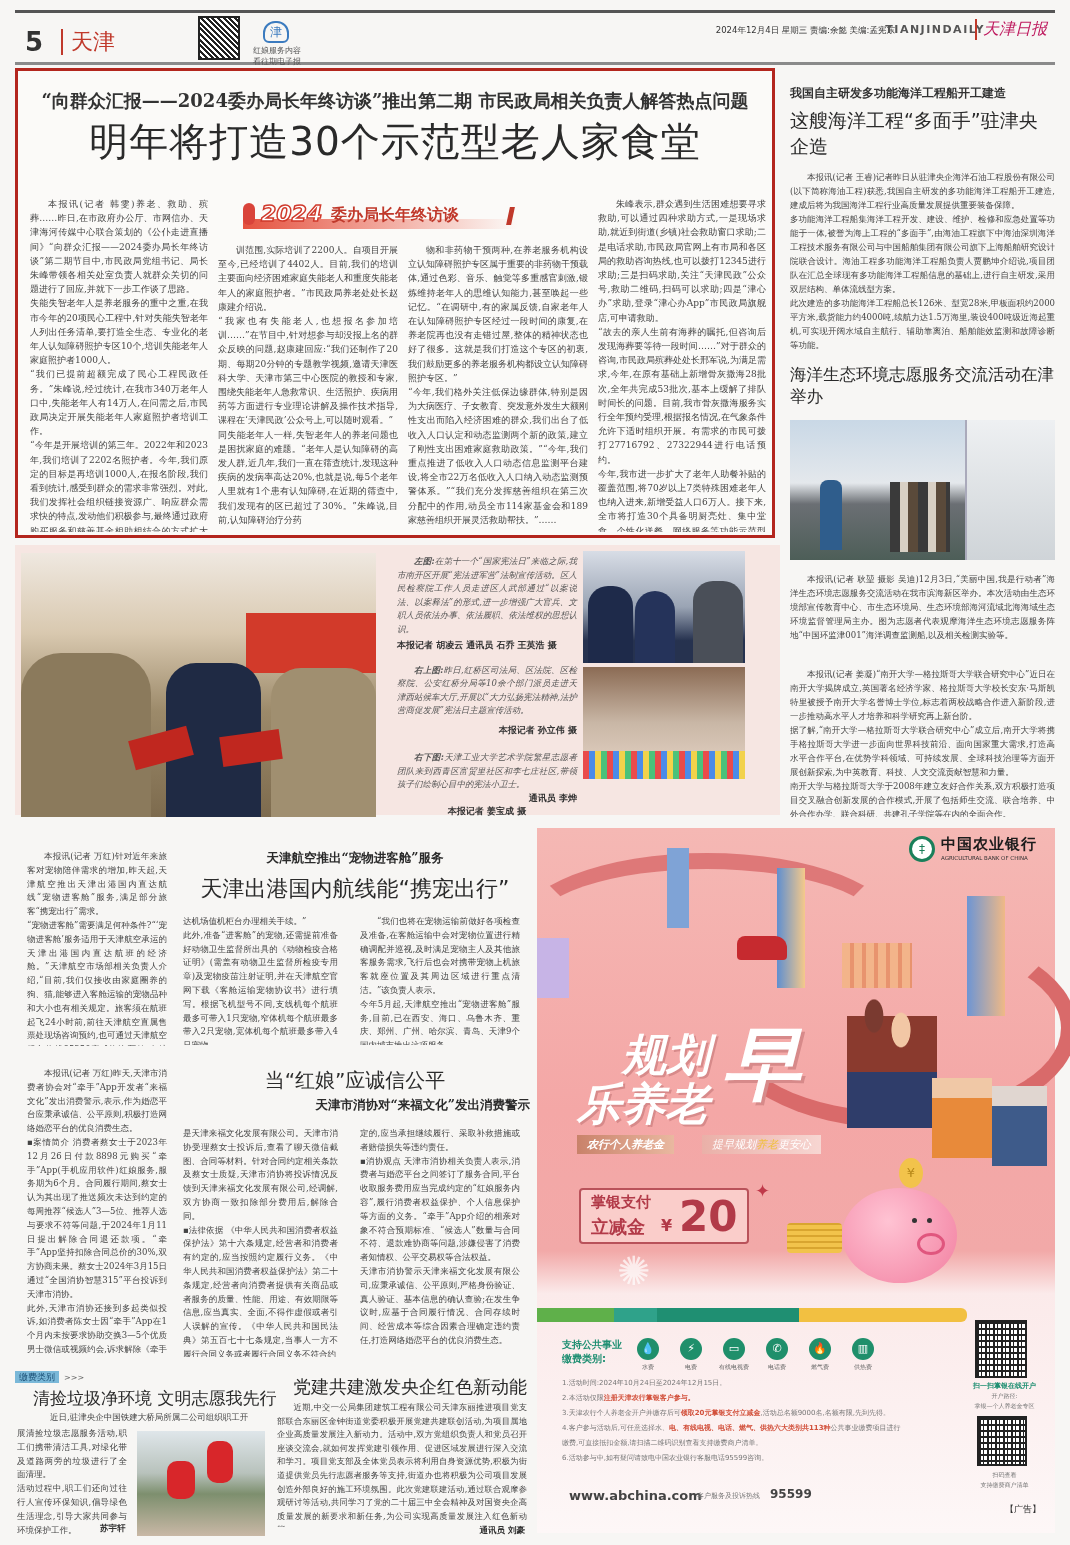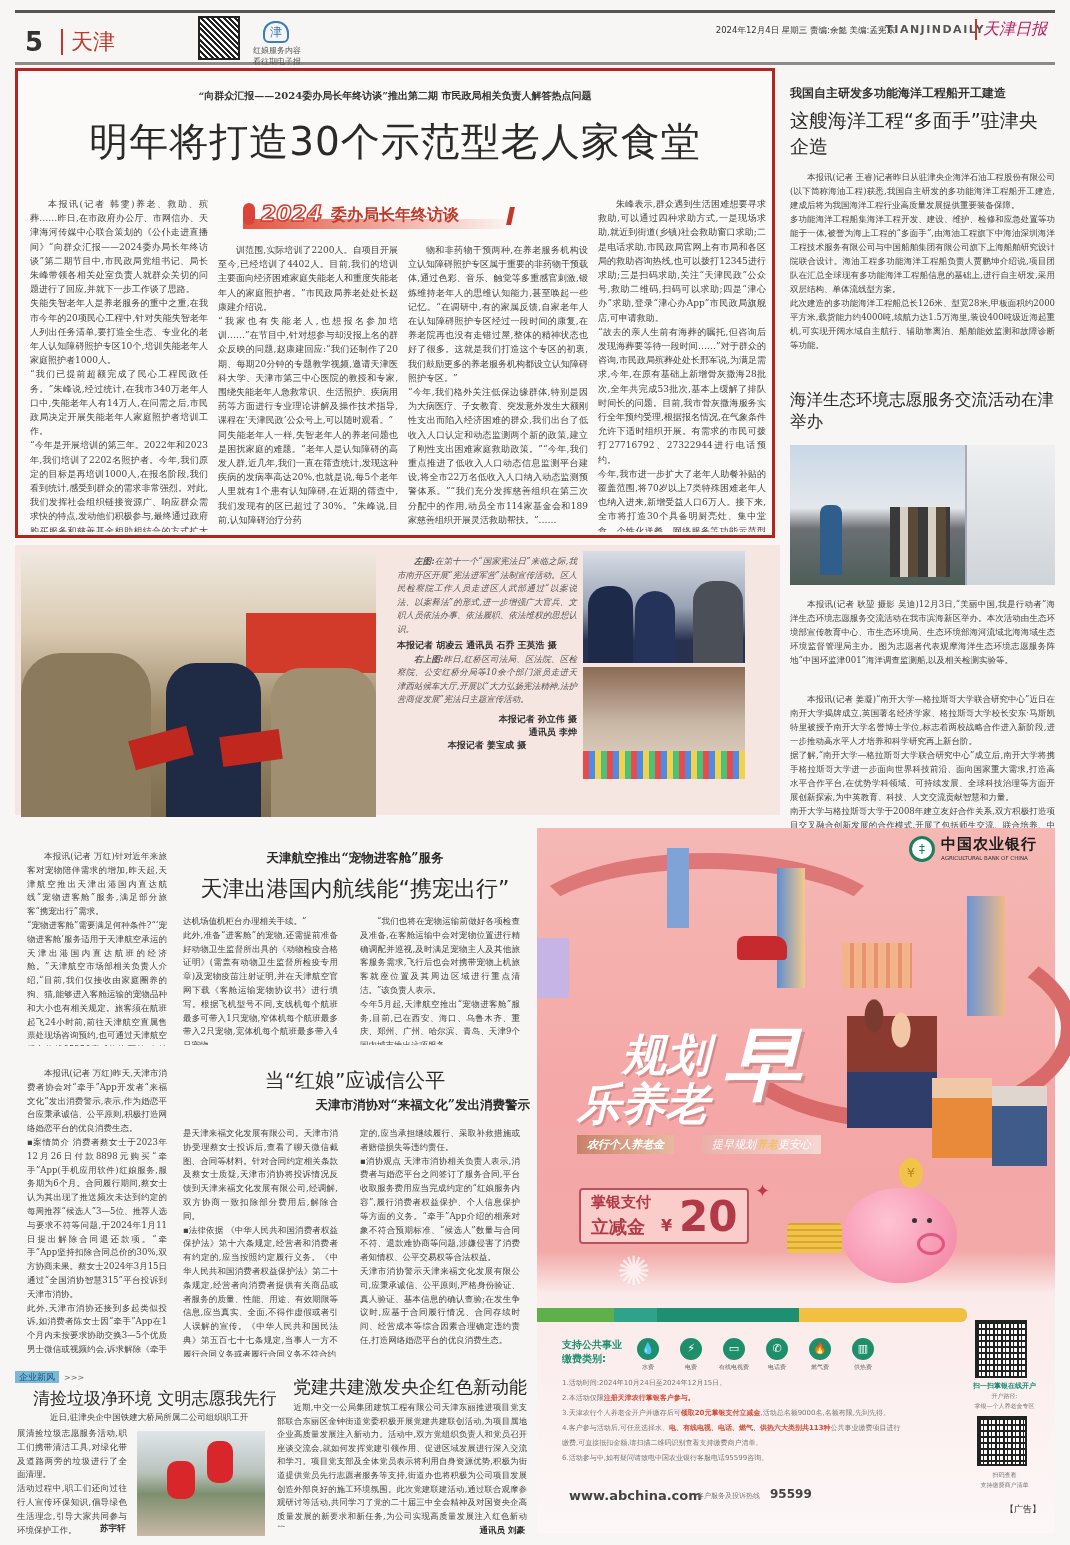--- a/index.html
+++ b/index.html
@@ -16,21 +16,21 @@
 .qr2{background:
  linear-gradient(90deg,#222 25%,transparent 25% 50%,#222 50% 60%,transparent 60%) 0 0/8px 8px,
  linear-gradient(#222 30%,transparent 30% 60%,#222 60% 70%,transparent 70%) 0 0/6px 6px,#fff;border:2px solid #222}
 .cloud-icon{left:248px;top:8px;width:26px;height:22px;border:2px solid #3b7bbf;border-radius:12px 12px 6px 6px;color:#3b7bbf;font-size:12px;text-align:center;line-height:18px;font-family:"DejaVu Sans",sans-serif}
 .mast-small{font-size:8px;color:#555;font-family:"DejaVu Sans",sans-serif;line-height:11px}
 .mast-right{right:160px;top:12px;font-size:8.5px;color:#333;font-family:"DejaVu Sans",sans-serif}
 .brand-en{right:70px;top:10px;font-size:11px;letter-spacing:1.5px;color:#555;font-weight:bold;font-family:"DejaVu Sans",sans-serif}
 .brand-cn{right:8px;top:6px;font-size:16px;color:#be185d;font-style:italic;border-left:2px solid #c0392b;padding-left:6px}
 
 .lead-box{left:15px;top:68px;width:760px;height:470px;border:3px solid #b3261e;background:#fbfaf8}
-.kicker{left:0;top:18px;width:754px;text-align:center;font-size:10px;font-weight:bold;color:#333}
+.kicker{left:0;top:18px;width:754px;text-align:center;font-size:18px;font-weight:bold;color:#333}
 .lead-title{left:0;top:44px;width:754px;text-align:center;font-size:39px;color:#2a2a2a;font-family:"DejaVu Sans",sans-serif;letter-spacing:1px}
 .banner{left:225px;top:130px;width:285px;height:34px}
 .banner-bar{position:absolute;left:0;top:18px;width:275px;height:10px;background:linear-gradient(90deg,#e5523f,#f6c8c0 70%,transparent)}
 .banner-mic{position:absolute;left:0;top:2px;width:12px;height:22px;border-radius:6px;background:#d9433a}
 .banner-year{position:absolute;left:18px;top:0;font-size:22px;font-weight:bold;font-style:italic;color:#fff;-webkit-text-stroke:1.5px #d0392b;font-family:"DejaVu Sans",sans-serif}
 .banner-text{position:absolute;left:88px;top:4px;font-size:16px;font-weight:bold;color:#c0392b}
 .banner-tick{position:absolute;left:265px;top:6px;width:5px;height:18px;background:#c0392b;transform:skewX(-12deg)}
 
 .rc-kicker{font-size:12px;font-weight:bold;color:#333}
 .rc-title{font-size:19px;color:#2a2a2a;font-family:"DejaVu Sans",sans-serif}
@@ -91,21 +91,21 @@
 “故去的亲人生前有海葬的嘱托,但咨询后发现海葬要等待一段时间……”对于群众的咨询,市民政局殡葬处处长邢军说,为满足需求,今年,在原有基础上新增骨灰撒海28批次,全年共完成53批次,基本上缓解了排队时间长的问题。目前,我市骨灰撒海服务实行全年预约受理,根据报名情况,在气象条件允许下适时组织开展。有需求的市民可拨打27716792、27322944进行电话预约。
 今年,我市进一步扩大了老年人助餐补贴的覆盖范围,将70岁以上7类特殊困难老年人也纳入进来,新增受益人口6万人。接下来,全市将打造30个具备明厨亮灶、集中堂食、个性化送餐、网络服务等功能示范型老人家食堂,新建30个社区型养老服务综合体(农村幸福院)。</div>
 </div>
 
 <div class="abs" style="left:790px;top:85px;width:265px">
   <div class="rc-kicker">我国自主研发多功能海洋工程船开工建造</div>
   <div class="rc-title" style="margin-top:6px">这艘海洋工程“多面手”驻津央企造</div>
   <div class="body-text" style="margin-top:10px;height:190px;overflow:hidden;font-size:8.5px;line-height:14px">本报讯(记者 王睿)记者昨日从驻津央企海洋石油工程股份有限公司(以下简称海油工程)获悉,我国自主研发的多功能海洋工程船开工建造,建成后将为我国海洋工程行业高质量发展提供重要装备保障。
 多功能海洋工程船集海洋工程开发、建设、维护、检修和应急处置等功能于一体,被誉为海上工程的“多面手”,由海油工程旗下中海油深圳海洋工程技术服务有限公司与中国船舶集团有限公司旗下上海船舶研究设计院联合设计。海油工程多功能海洋工程船负责人贾鹏坤介绍说,项目团队在汇总全球现有多功能海洋工程船信息的基础上,进行自主研发,采用双层结构、单体流线型方案。
 此次建造的多功能海洋工程船总长126米、型宽28米,甲板面积约2000平方米,载货能力约4000吨,续航力达1.5万海里,装设400吨级近海起重机,可实现开阔水域自主航行、辅助靠离泊、船舶能效监测和故障诊断等功能。</div>
-  <div class="rc-title" style="margin-top:29px;font-size:16.5px">海洋生态环境志愿服务交流活动在津举办</div>
+  <div class="rc-title" style="margin-top:4px;font-size:16.5px">海洋生态环境志愿服务交流活动在津举办</div>
   <div class="photo" style="margin-top:12px;height:140px;background:linear-gradient(180deg,#c9d8e6 0%,#e4e8ec 45%,#6b6f74 60%,#4d5e58 100%);position:relative">
     <div style="position:absolute;right:0;top:0;width:90px;height:140px;background:linear-gradient(180deg,#eef0f2,#cfd4d8);border-left:2px solid #aab"></div>
     <div style="position:absolute;left:30px;top:60px;width:22px;height:70px;background:#2f5d8c;border-radius:8px 8px 0 0"></div>
     <div style="position:absolute;left:100px;top:62px;width:60px;height:70px;background:repeating-linear-gradient(90deg,#3a3a3a 0 10px,#d8d0c4 10px 18px,#5a4a3a 18px 28px)"></div>
   </div>
   <div class="body-text" style="margin-top:12px;height:85px;overflow:hidden;font-size:8.5px;line-height:14px">本报讯(记者 耿堃 摄影 吴迪)12月3日,“美丽中国,我是行动者”海洋生态环境志愿服务交流活动在我市滨海新区举办。本次活动由生态环境部宣传教育中心、市生态环境局、生态环境部海河流域北海海域生态环境监督管理局主办。图为志愿者代表观摩海洋生态环境志愿服务阵地“中国环监津001”海洋调查监测船,以及相关检测实验等。</div>
   <div class="body-text" style="margin-top:10px;height:150px;overflow:hidden;font-size:8.5px;line-height:14px">本报讯(记者 姜凝)“南开大学—格拉斯哥大学联合研究中心”近日在南开大学揭牌成立,英国著名经济学家、格拉斯哥大学校长安东·马斯凯特里被授予南开大学名誉博士学位,标志着两校战略合作进入新阶段,进一步推动高水平人才培养和科学研究再上新台阶。
 据了解,“南开大学—格拉斯哥大学联合研究中心”成立后,南开大学将携手格拉斯哥大学进一步面向世界科技前沿、面向国家重大需求,打造高水平合作平台,在优势学科领域、可持续发展、全球科技治理等方面开展创新探索,为中英教育、科技、人文交流贡献智慧和力量。
 南开大学与格拉斯哥大学于2008年建立友好合作关系,双方积极打造项目交叉融合创新发展的合作模式,开展了包括师生交流、联合培养、中外合作办学、联合科研、共建孔子学院等在内的全面合作。</div>
 </div>
@@ -115,22 +115,23 @@
     <div style="position:absolute;left:225px;top:60px;width:130px;height:60px;background:#d23a2a"></div>
     <div style="position:absolute;left:0;top:100px;width:130px;height:164px;background:#8b7a5c;border-radius:40px 40px 0 0"></div>
     <div style="position:absolute;left:145px;top:110px;width:95px;height:154px;background:#1f2a44;border-radius:30px 30px 0 0"></div>
     <div style="position:absolute;left:250px;top:115px;width:105px;height:149px;background:#a08f70;border-radius:30px 30px 0 0"></div>
     <div style="position:absolute;left:110px;top:180px;width:60px;height:30px;background:#c0271f;transform:rotate(-15deg)"></div>
     <div style="position:absolute;left:200px;top:180px;width:60px;height:30px;background:#c0271f;transform:rotate(-8deg)"></div>
   </div>
   <div class="abs" style="left:382px;top:10px;width:180px">
     <div class="cap"><b>左图:</b><span>在第十一个“国家宪法日”来临之际,我市南开区开展“宪法进军营”法制宣传活动。区人民检察院工作人员走进区人武部通过“以案说法、以案释法”的形式,进一步增强广大官兵、文职人员依法办事、依法履职、依法维权的思想认识。</span></div>
     <div class="credit" style="margin-top:2px">本报记者 胡凌云 通讯员 石乔 王英浩 摄</div>
-    <div class="cap" style="margin-top:1px"><b>右上图:</b><span>昨日,红桥区司法局、区法院、区检察院、公安红桥分局等10余个部门派员走进天津西站候车大厅,开展以“大力弘扬宪法精神,法护营商促发展”宪法日主题宣传活动。</span></div>
+    <div class="cap" style="margin-top:12px"><b>右上图:</b><span>昨日,红桥区司法局、区法院、区检察院、公安红桥分局等10余个部门派员走进天津西站候车大厅,开展以“大力弘扬宪法精神,法护营商促发展”宪法日主题宣传活动。</span></div>
     <div class="credit" style="margin-top:6px;text-align:right">本报记者 孙立伟 摄</div>
+    <div class="cap" style="margin-top:14px"><b>右下图:</b><span>天津工业大学艺术学院繁星志愿者团队来到西青区富贸里社区和李七庄社区,带领孩子们绘制心目中的宪法小卫士。</span></div>
     <div class="credit" style="text-align:right;margin-top:0">通讯员 李烨</div>
     <div class="credit" style="text-align:center">本报记者 姜宝成 摄</div>
   </div>
   <div class="abs photo" style="left:568px;top:6px;width:162px;height:112px;background:linear-gradient(180deg,#d8dde6,#9aa4b4 50%,#26324f 80%)">
     <div style="position:absolute;left:5px;top:35px;width:45px;height:77px;background:#1e2a4a;border-radius:20px 20px 0 0"></div>
     <div style="position:absolute;left:52px;top:40px;width:40px;height:72px;background:#25335a;border-radius:20px 20px 0 0"></div>
     <div style="position:absolute;left:110px;top:30px;width:50px;height:82px;background:#4a4f58;border-radius:20px 20px 0 0"></div>
   </div>
   <div class="abs photo" style="left:568px;top:122px;width:162px;height:112px;background:linear-gradient(180deg,#8b6b54,#c9b7a6 50%,#e8d6c8)">
     <div style="position:absolute;left:0;bottom:0;width:162px;height:28px;background:repeating-linear-gradient(90deg,#e94b4b 0 6px,#4b8be9 6px 12px,#f2d24b 12px 18px,#4bc27a 18px 24px)"></div>
@@ -157,21 +158,21 @@
   <div class="abs" style="left:165px;top:42px;width:350px;text-align:right;font-size:12.5px;font-weight:bold">天津市消协对“来福文化”发出消费警示</div>
   <div class="abs body-text" style="left:168px;top:72px;width:155px;height:230px;overflow:hidden;font-size:8.5px;line-height:13.8px;text-indent:0">是天津来福文化发展有限公司。天津市消协受理蔡女士投诉后,查看了聊天微信截图、合同等材料。针对合同约定相关条款及蔡女士质疑,天津市消协将投诉情况反馈到天津来福文化发展有限公司,经调解,双方协商一致扣除部分费用后,解除合同。
 ▪法律依据 《中华人民共和国消费者权益保护法》第十六条规定,经营者和消费者有约定的,应当按照约定履行义务。《中华人民共和国消费者权益保护法》第二十条规定,经营者向消费者提供有关商品或者服务的质量、性能、用途、有效期限等信息,应当真实、全面,不得作虚假或者引人误解的宣传。《中华人民共和国民法典》第五百七十七条规定,当事人一方不履行合同义务或者履行合同义务不符合约</div>
   <div class="abs body-text" style="left:345px;top:72px;width:160px;height:230px;overflow:hidden;font-size:8.5px;line-height:13.8px;text-indent:0">定的,应当承担继续履行、采取补救措施或者赔偿损失等违约责任。
 ▪消协观点 天津市消协相关负责人表示,消费者与婚恋平台之间签订了服务合同,平台收取服务费用应当完成约定的“红娘服务内容”,履行消费者权益保护、个人信息保护等方面的义务。“牵手”App介绍的相亲对象不符合预期标准、“候选人”数量与合同不符、退款难协商等问题,涉嫌侵害了消费者知情权、公平交易权等合法权益。
 天津市消协警示天津来福文化发展有限公司,应秉承诚信、公平原则,严格身份验证、真人验证、基本信息的确认查验;在发生争议时,应基于合同履行情况、合同存续时间、经营成本等综合因素合理确定违约责任,打造网络婚恋平台的优良消费生态。</div>
 </div>
 
 <div class="abs" style="left:15px;top:1365px;width:515px;height:175px">
   <div class="abs" style="left:0;top:0">
-    <span class="section-tag">企业新风</span>
+    <span class="section-tag">缴费类别</span>
     <span style="font-size:8px;color:#666">&gt;&gt;&gt;</span>
   </div>
   <div class="abs bottom-title" style="left:18px;top:22px">清捡垃圾净环境  文明志愿我先行</div>
   <div class="abs body-text" style="left:18px;top:46px;width:230px;font-size:8.5px;line-height:13.8px">近日,驻津央企中国铁建大桥局所属二公司组织职工开</div>
   <div class="abs body-text noindent" style="left:2px;top:62px;width:110px;height:110px;overflow:hidden;font-size:8.5px;line-height:13.8px">展清捡垃圾志愿服务活动,职工们携带清洁工具,对绿化带及道路两旁的垃圾进行了全面清理。
 活动过程中,职工们还向过往行人宣传环保知识,倡导绿色生活理念,引导大家共同参与环境保护工作。</div>
   <div class="abs credit" style="left:85px;top:158px;font-size:8.5px">苏宇轩</div>
   <div class="abs photo" style="left:122px;top:66px;width:128px;height:105px;background:linear-gradient(180deg,#dfe6ea 0%,#b8c2bc 40%,#7d8f6e 60%,#c9b8a6 100%)">
     <div style="position:absolute;left:30px;top:30px;width:28px;height:38px;background:#d8262a;border-radius:10px"></div>
     <div style="position:absolute;left:70px;top:10px;width:26px;height:42px;background:#d8262a;border-radius:10px"></div>

